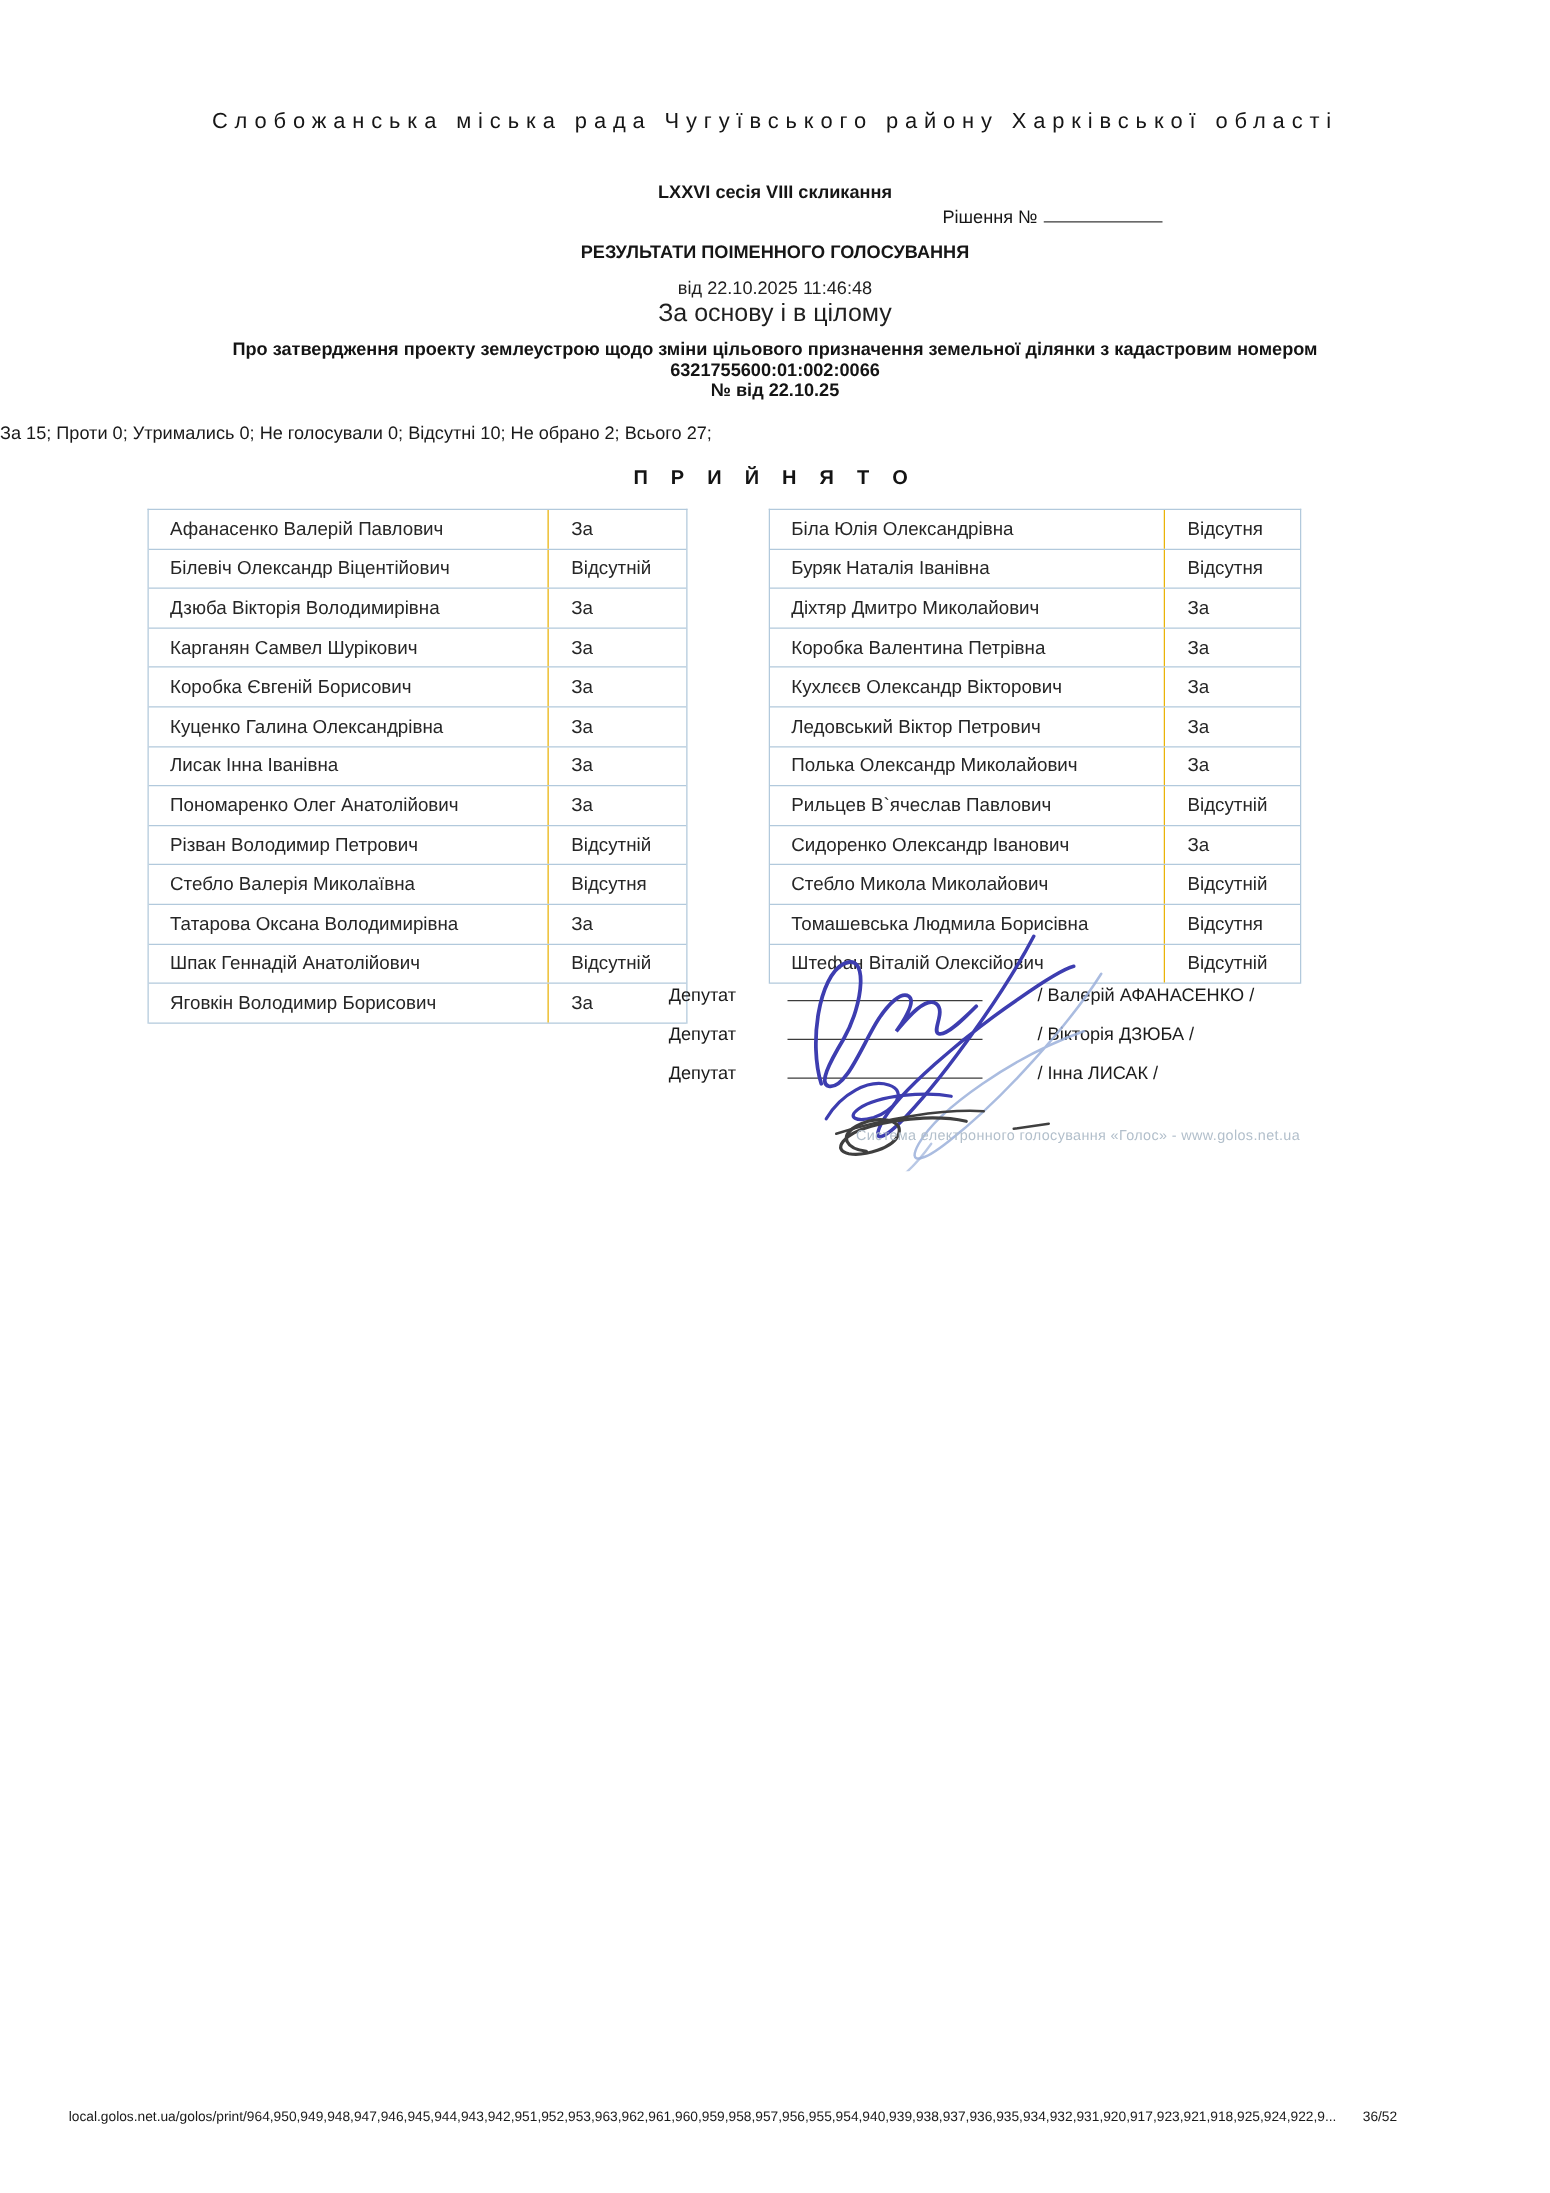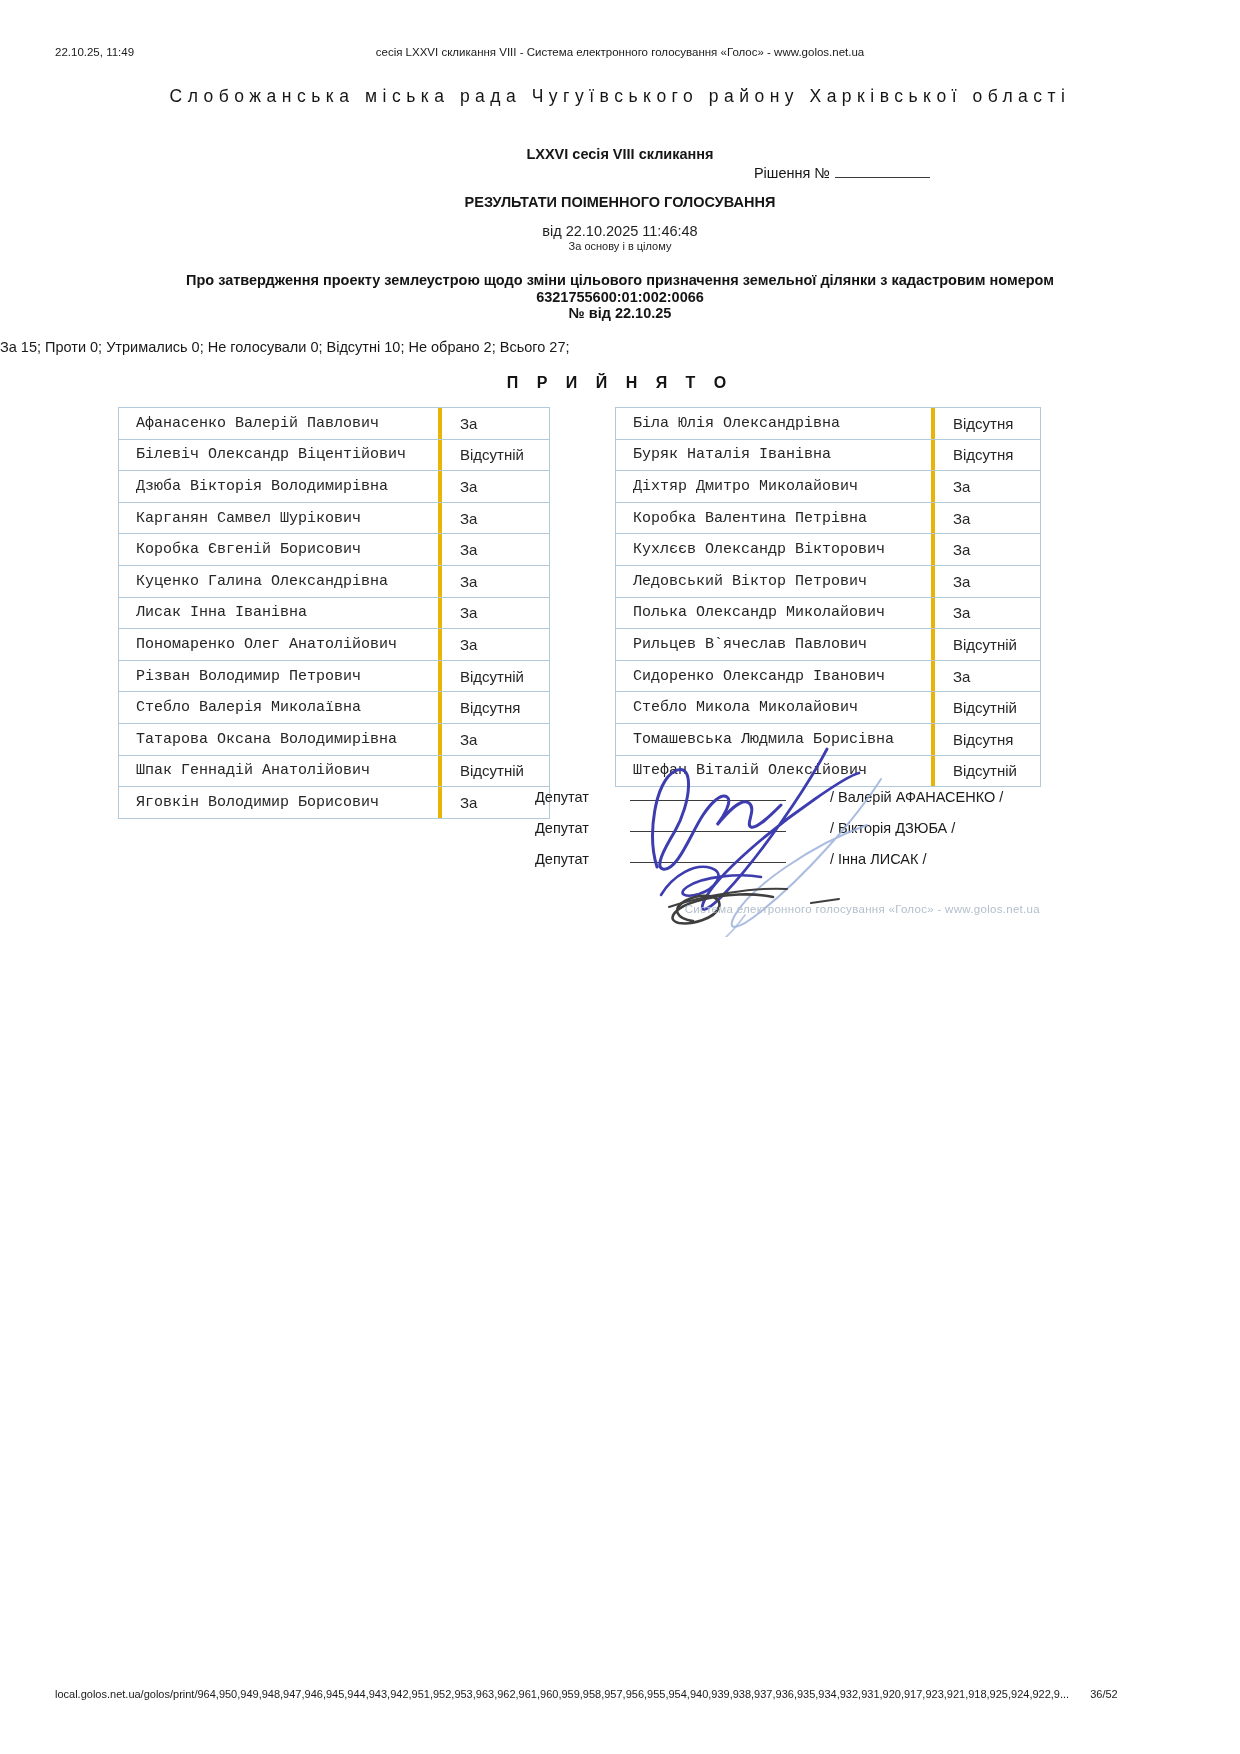--- a/index.html
+++ b/index.html
@@ -33,21 +33,21 @@
   }
   .blank-line{
     display:inline-block;width:95px;height:13px;
     border-bottom:1.4px solid #3a3a3a;margin-left:5px;vertical-align:baseline;
   }
   .results-title{
     position:absolute;top:194px;left:0;right:0;
     text-align:center;font-size:14.5px;font-weight:bold;color:#161616;
   }
   .dt-line{position:absolute;top:223px;left:0;right:0;text-align:center;font-size:14.5px;}
-  .basis-line{position:absolute;top:240px;left:0;right:0;text-align:center;font-size:11px;}
+  .basis-line{position:absolute;top:240px;left:0;right:0;text-align:center;font-size:20px;}
   .subject-block{
     position:absolute;top:272px;left:100px;right:100px;
     text-align:center;font-size:14.5px;font-weight:bold;line-height:16.5px;color:#141414;
   }
   .summary-line{position:absolute;top:339px;left:0;right:0;text-align:left;font-size:14.5px;color:#191919;}
   .verdict{
     position:absolute;top:374px;left:0;right:0;
     text-align:center;font-size:16px;font-weight:bold;letter-spacing:7px;color:#141414;
   }
   
@@ -58,21 +58,21 @@
   .vote-table{
     border:1px solid #b2c9dc;border-bottom:none;
     font-size:15px;color:#262626;
   }
   .vote-table.left{width:430px;}
   .vote-table.right{width:424px;}
   .vt-row{
     display:flex;height:30.6px;border-bottom:1px solid #b2c9dc;
     align-items:center;
   }
-  .vt-name{flex:1;padding-left:17px;border-right:4px solid #eab308;align-self:stretch;display:flex;align-items:center;font-family:Liberation Mono, monospace;}
+  .vt-name{flex:1;padding-left:17px;border-right:1px solid #eab308;align-self:stretch;display:flex;align-items:center;}
   .vote-table.left .vt-name{flex:0 0 302px;}
   .vote-table.right .vt-name{flex:0 0 298px;}
   .vt-vote{flex:1;padding-left:18px;}
   
   .sig-block{position:absolute;top:779px;left:0;width:1240px;}
   .sig-row{position:relative;height:31px;}
   .sig-label{position:absolute;left:535px;bottom:5px;font-size:14.5px;color:#1b1b1b;}
   .sig-line{position:absolute;left:630px;width:156px;bottom:9px;border-bottom:1.6px solid #3c3c3c;}
   .sig-name{position:absolute;left:830px;bottom:5px;font-size:14.5px;color:#1b1b1b;text-align:right;}
   .sig-ink{position:absolute;left:595px;top:-42px;width:330px;height:200px;pointer-events:none;}
@@ -87,24 +87,20 @@
     font-size:11px;color:#1a1a1a;white-space:nowrap;
   }
   .pf-url{display:inline-block;}
   .pf-page{display:inline-block;margin-left:18px;}
 </style>
 </head>
 <body>
 
 <div class="page">
 
-  <div class="print-header">
-    <span class="ph-left">22.10.25, 11:49</span>
-    <span class="ph-center">сесія LXXVI скликання VIII - Система електронного голосування «Голос» - www.golos.net.ua</span>
-  </div>
 
   <div class="council-title">Слобожанська міська рада Чугуївського району Харківської області</div>
 
   <div class="session-title">LXXVI сесія VIII скликання</div>
 
   <div class="decision-line">
     <span>Рішення №</span><span class="blank-line"></span>
   </div>
 
   <div class="results-title">РЕЗУЛЬТАТИ ПОІМЕННОГО ГОЛОСУВАННЯ</div>

